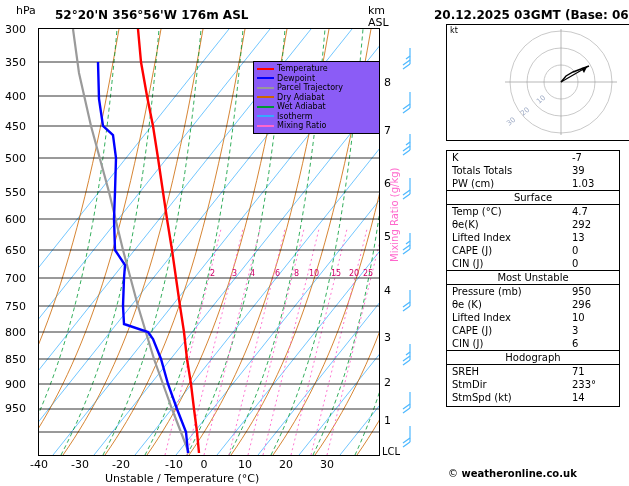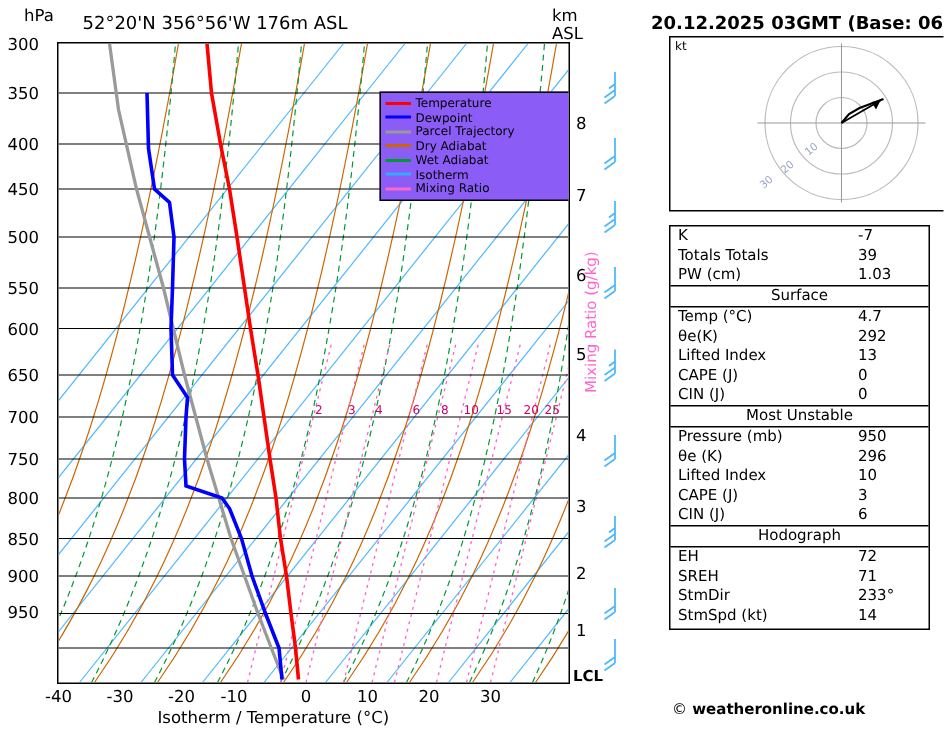--- a/index.html
+++ b/index.html
@@ -2,33 +2,33 @@
 <html><head>
 <meta charset="utf-8">
 <style>
   html,body{margin:0;padding:0;}
   body{width:629px;height:486px;background:#ffffff;font-family:"DejaVu Sans",sans-serif;overflow:hidden;position:relative;}
   .root{position:absolute;left:0;top:0;width:629px;height:486px;}
 
   
   .skewt-wrap{position:absolute;left:0;top:0;width:410px;height:470px;}
   .hpa-label{position:absolute;left:16px;top:4px;font-size:11px;}
-  .title-left{position:absolute;left:55px;top:8px;font-size:12px;font-weight:normal;}
+  .title-left{position:absolute;left:55px;top:8px;font-size:12px;font-weight:bold;}
   .km-label{position:absolute;left:368px;top:4px;font-size:11px;}
   .asl-label{position:absolute;left:368px;top:16px;font-size:11px;}
 
   .plot{position:absolute;left:38px;top:28px;width:342px;height:428px;border:1px solid #000;box-sizing:border-box;overflow:hidden;background:#fff;}
   .plot svg{position:absolute;left:0;top:0;}
 
   .ytick{position:absolute;right:384px;font-size:11px;text-align:right;width:30px;}
   .xtick{position:absolute;top:458px;font-size:11px;text-align:center;width:34px;}
   .xaxis-title{position:absolute;left:105px;top:472px;font-size:11px;}
 
   .ztick{position:absolute;left:384px;font-size:11px;}
-  .lcl{position:absolute;left:382px;top:446px;font-size:10px;font-weight:bold;}
+  .lcl{position:absolute;left:382px;top:446px;font-size:10px;}
 
   .legend{position:absolute;left:214px;top:32px;width:120px;background:#8b5cf6;border:1px solid #000;padding:2px 3px;font-size:8px;line-height:9.5px;}
   .legend .row{display:flex;align-items:center;height:9.5px;}
   .legend .sw{width:17px;height:0;border-top-width:2px;border-top-style:solid;margin-right:3px;}
   .legend .lb{white-space:nowrap;}
 
   .mixlabel{position:absolute;left:389px;top:262px;font-size:10px;color:#ff66cc;transform:rotate(-90deg);transform-origin:left top;white-space:nowrap;}
   .title-right{position:absolute;left:6px;top:8px;font-size:12px;font-weight:bold;white-space:nowrap;}
   .hodo-box{position:absolute;left:446px;top:24px;width:172px;height:115px;border:1px solid #000;background:#fff;padding-left:29px;}
   .hodo-box .kt{position:absolute;left:3px;top:1px;font-size:8px;}
@@ -191,27 +191,27 @@
     <div class="ytick" style="top:272px">700</div>
     <div class="ytick" style="top:300px">750</div>
     <div class="ytick" style="top:326px">800</div>
     <div class="ytick" style="top:353px">850</div>
     <div class="ytick" style="top:378px">900</div>
     <div class="ytick" style="top:402px">950</div>
 
     <div class="xtick" style="left:22px">-40</div>
     <div class="xtick" style="left:63px">-30</div>
     <div class="xtick" style="left:104px">-20</div>
-    <div class="xtick" style="left:139px">-10</div>
+    <div class="xtick" style="left:157px">-10</div>
     <div class="xtick" style="left:187px">0</div>
     <div class="xtick" style="left:228px">10</div>
     <div class="xtick" style="left:269px">20</div>
     <div class="xtick" style="left:310px">30</div>
 
-    <div class="xaxis-title">Isotherm / Temperature (°C)</div>
+    <div class="xaxis-title">Unstable / Temperature (°C)</div>
 
     <div class="ztick" style="top:76px">8</div>
     <div class="ztick" style="top:124px">7</div>
     <div class="ztick" style="top:177px">6</div>
     <div class="ztick" style="top:230px">5</div>
     <div class="ztick" style="top:284px">4</div>
     <div class="ztick" style="top:331px">3</div>
     <div class="ztick" style="top:376px">2</div>
     <div class="ztick" style="top:414px">1</div>
     <div class="lcl">LCL</div>
@@ -347,24 +347,20 @@
         <span>CAPE (J)</span>
         <span>3</span>
       </div>
     <div class="r">
         <span>CIN (J)</span>
         <span>6</span>
       </div>
 
     <div class="hdr">Hodograph</div>
     <div class="r">
-        <span>EH</span>
-        <span>72</span>
-      </div>
-    <div class="r">
         <span>SREH</span>
         <span>71</span>
       </div>
     <div class="r">
         <span>StmDir</span>
         <span>233°</span>
       </div>
     <div class="r" style="padding-bottom:2px;">
         <span>StmSpd (kt)</span>
         <span>14</span>

